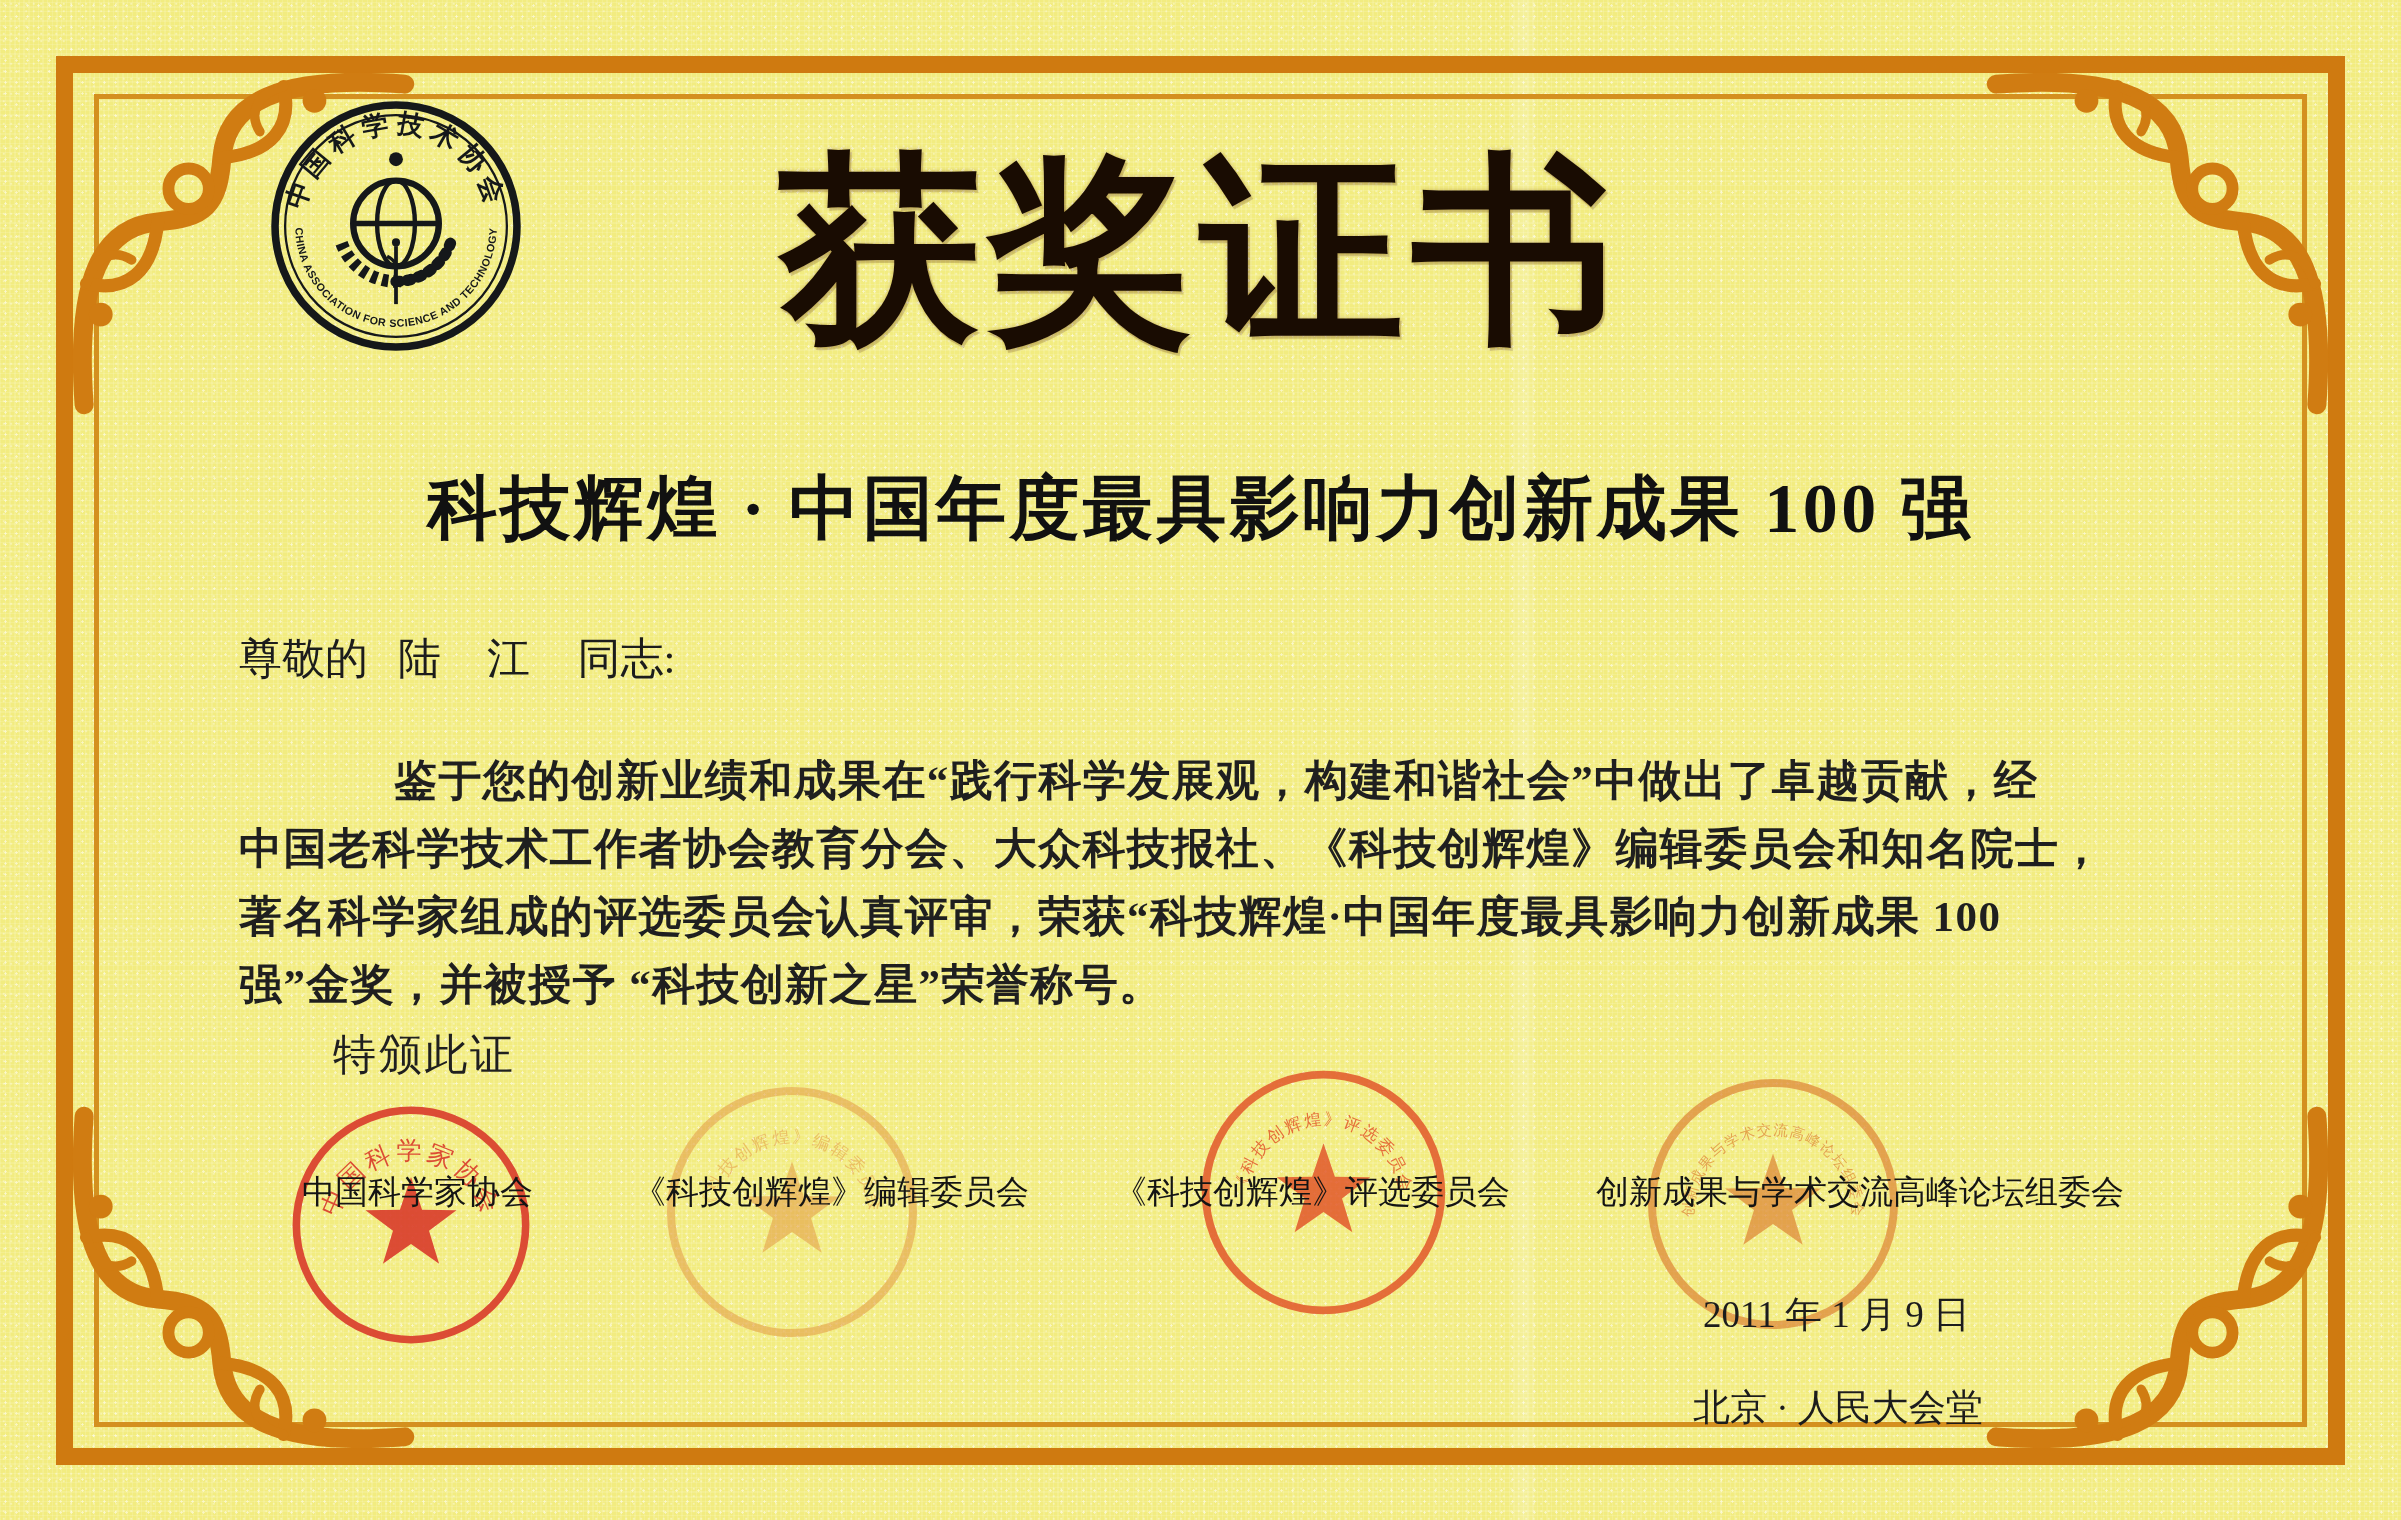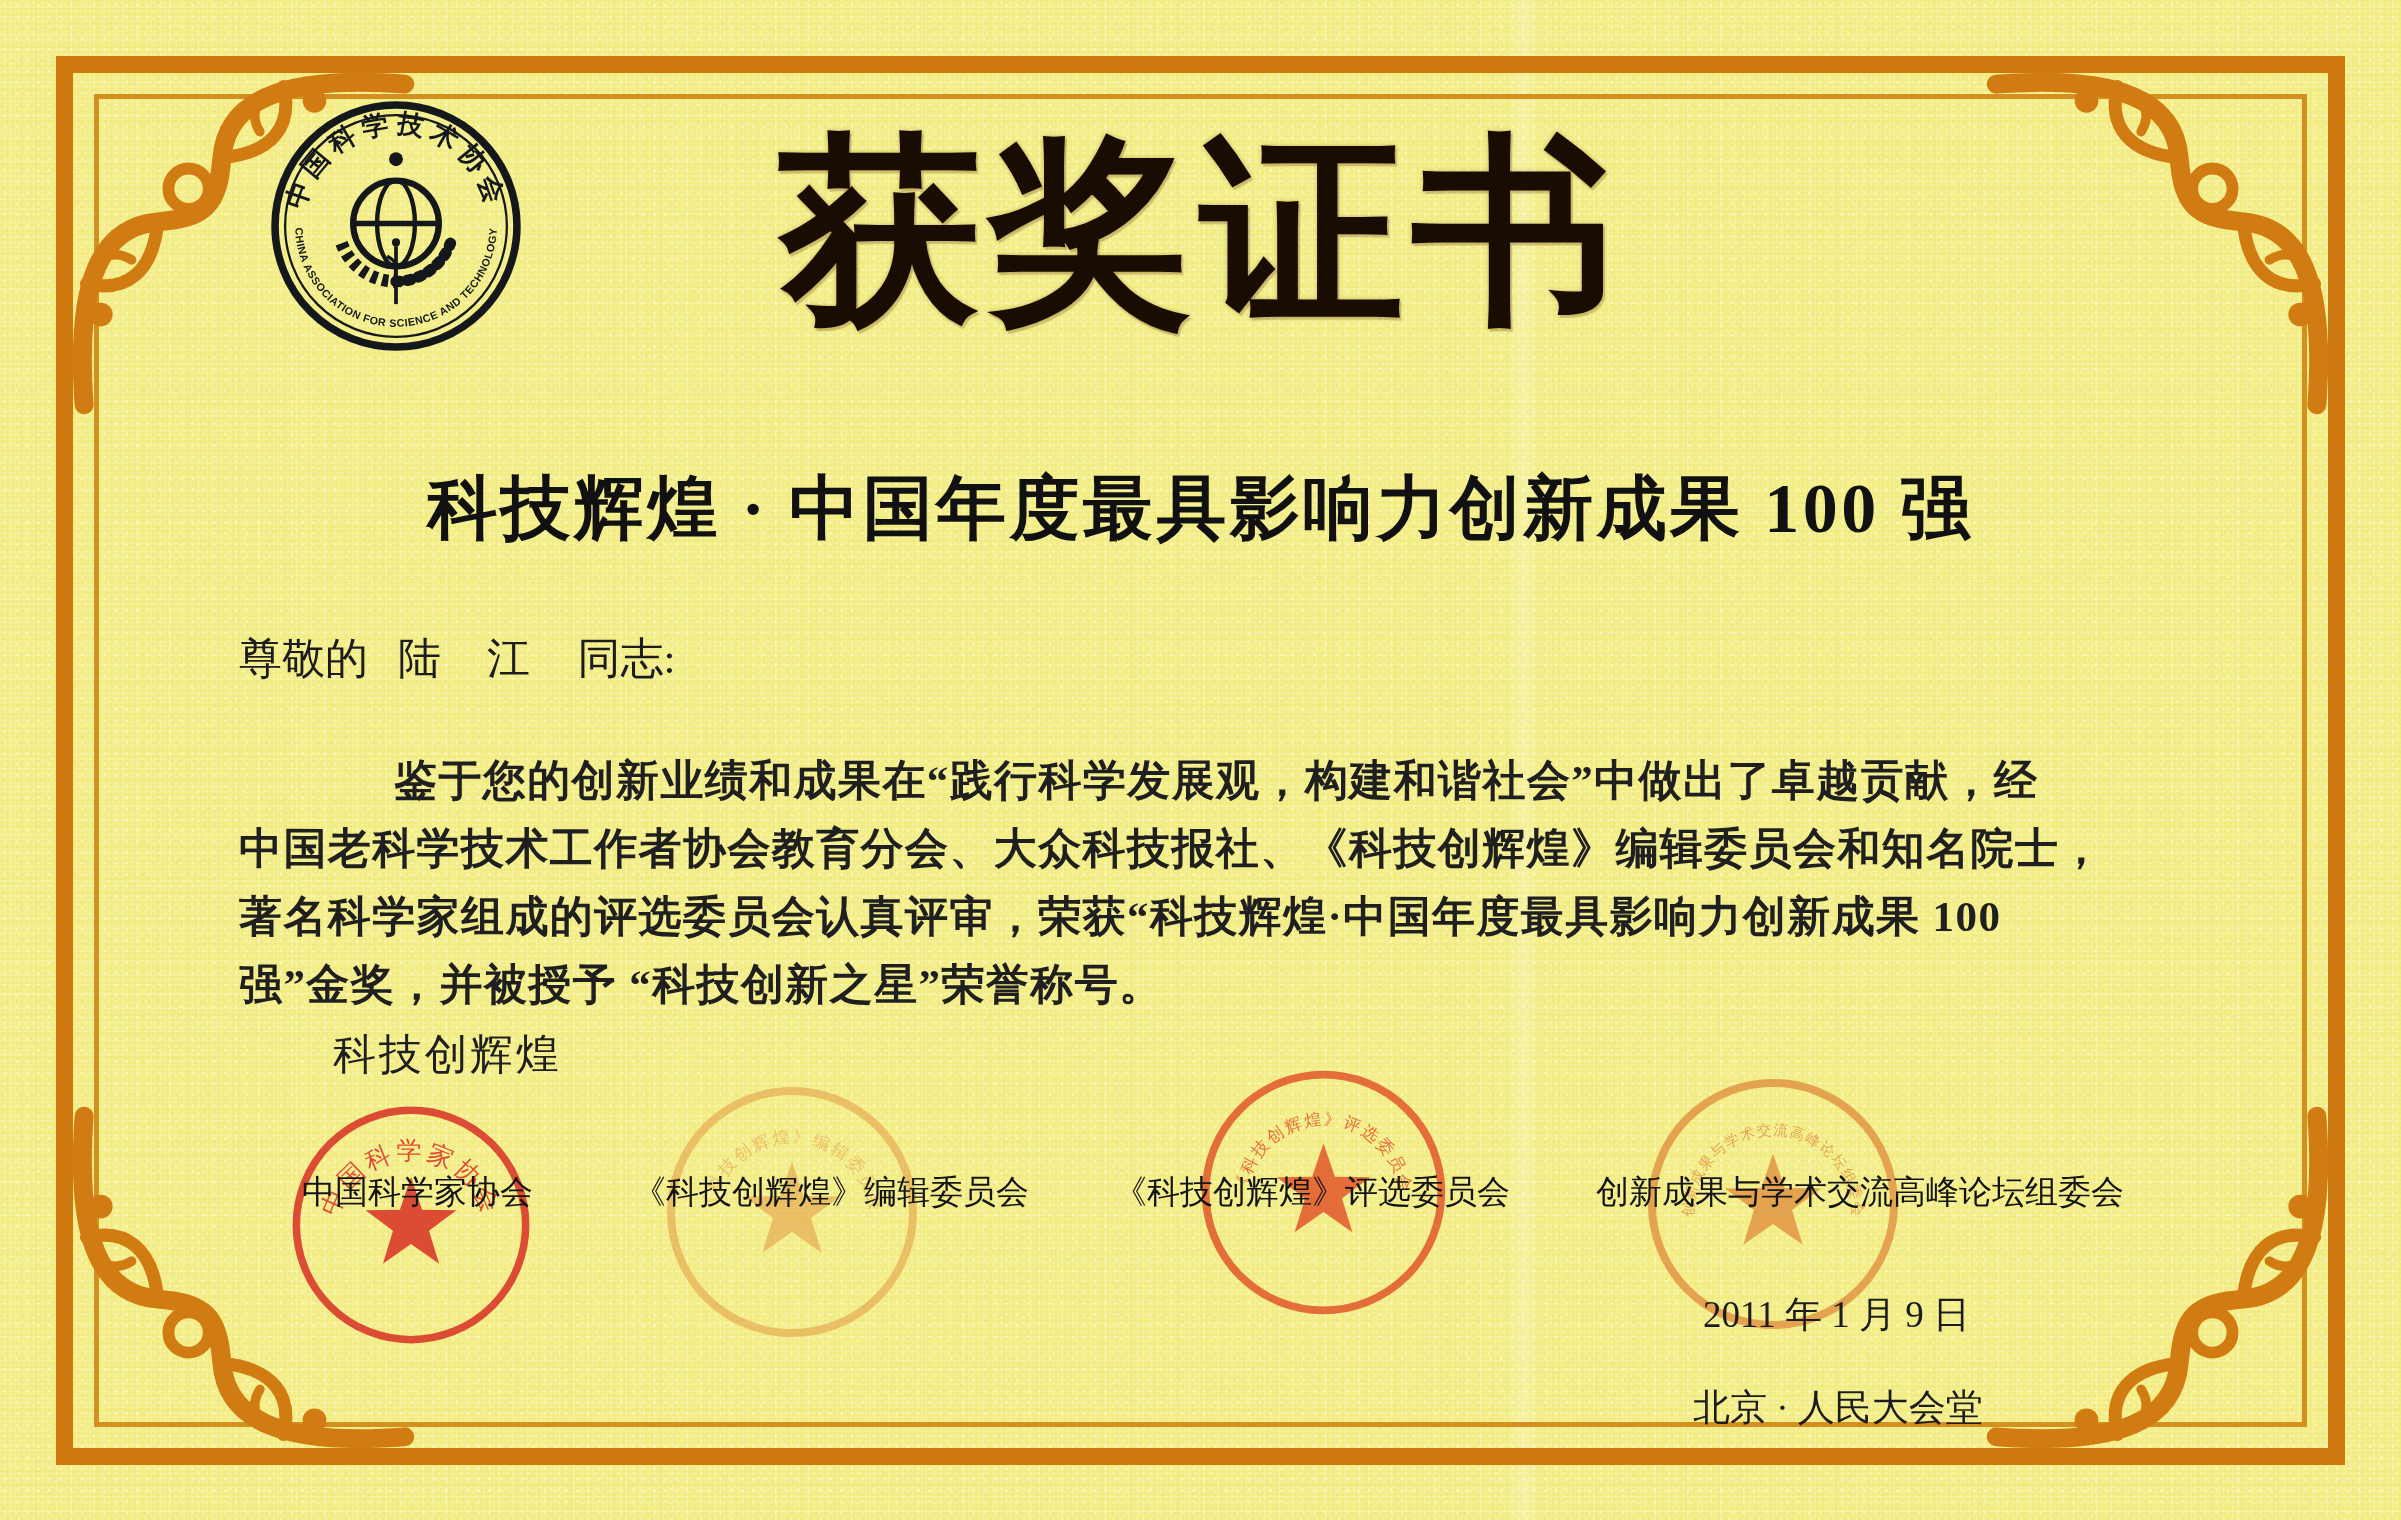--- a/index.html
+++ b/index.html
@@ -20,21 +20,21 @@
   .border-inner{position:absolute;inset:94px;border:5.4px solid #d4901f;}
   .corner{position:absolute;width:380px;height:380px;}
   .corner.tl{left:39px;top:39px;}
   .corner.tr{right:39px;top:39px;transform:scaleX(-1);}
   .corner.bl{left:39px;bottom:39px;transform:scaleY(-1);}
   .corner.br{right:39px;bottom:39px;transform:scale(-1,-1);}
 
   .logo{position:absolute;left:270px;top:100px;width:252px;height:252px;color:#15181a;}
 
   .title{
-    position:absolute;left:50%;top:118px;transform:translateX(-50%);
+    position:absolute;left:50%;top:137px;transform:translateX(-50%);
     font-size:203px;font-weight:bold;letter-spacing:8.1px;line-height:1.1;
     color:#190c02;white-space:nowrap;
     text-shadow:0 0 4.7px rgba(110,55,0,.35), 2px 2.7px 0 rgba(80,35,0,.18);
     font-family:"DejaVu Serif",serif;
   }
   .subtitle{
     position:absolute;left:50%;top:462px;transform:translateX(-50%);
     font-size:70px;font-weight:bold;letter-spacing:3.4px;color:#111;
     white-space:nowrap;font-family:Liberation Serif, serif;
   }
@@ -153,21 +153,21 @@
   <div class="salutation">
     <span>尊敬的</span><span class="name">陆 江</span><span>同志:</span>
   </div>
 
   <div class="bodytext">
     <div class="indent">鉴于您的创新业绩和成果在“践行科学发展观，构建和谐社会”中做出了卓越贡献，经</div>
     <div>中国老科学技术工作者协会教育分会、大众科技报社、《科技创辉煌》编辑委员会和知名院士，</div>
     <div>著名科学家组成的评选委员会认真评审，荣获“科技辉煌·中国年度最具影响力创新成果 100</div>
     <div>强”金奖，并被授予 “科技创新之星”荣誉称号。</div>
   </div>
-  <div class="closing">科技创辉煌</div>
+  <div class="closing">特颁此证</div>
 
   <svg class="stamp s0" viewBox="0 0 200 200">
     <defs>
         <path id="ring0" d="M 40,108 A 60,60 0 1 1 160,108"></path>
       </defs>
     <circle cx="100" cy="100" r="91" fill="none" stroke="currentColor" stroke-width="6"></circle>
     <polygon fill="currentColor" points="100,62 108.8,87.9 136.1,88.3 114.3,104.6 122.3,130.7 100,115 77.7,130.7 85.7,104.6 63.9,88.3 91.2,87.9"></polygon>
     <text font-size="20" letter-spacing="3" fill="currentColor" font-family="Liberation Serif,serif">
       <textPath href="#ring0" startOffset="50%" text-anchor="middle">中国科学家协会</textPath>
     </text>

